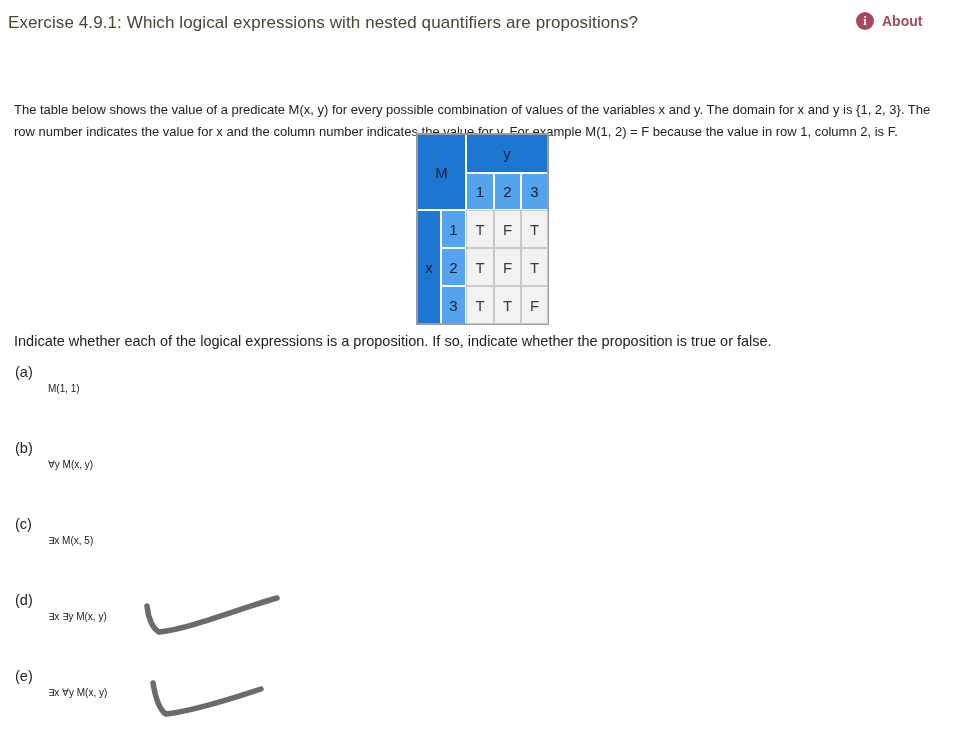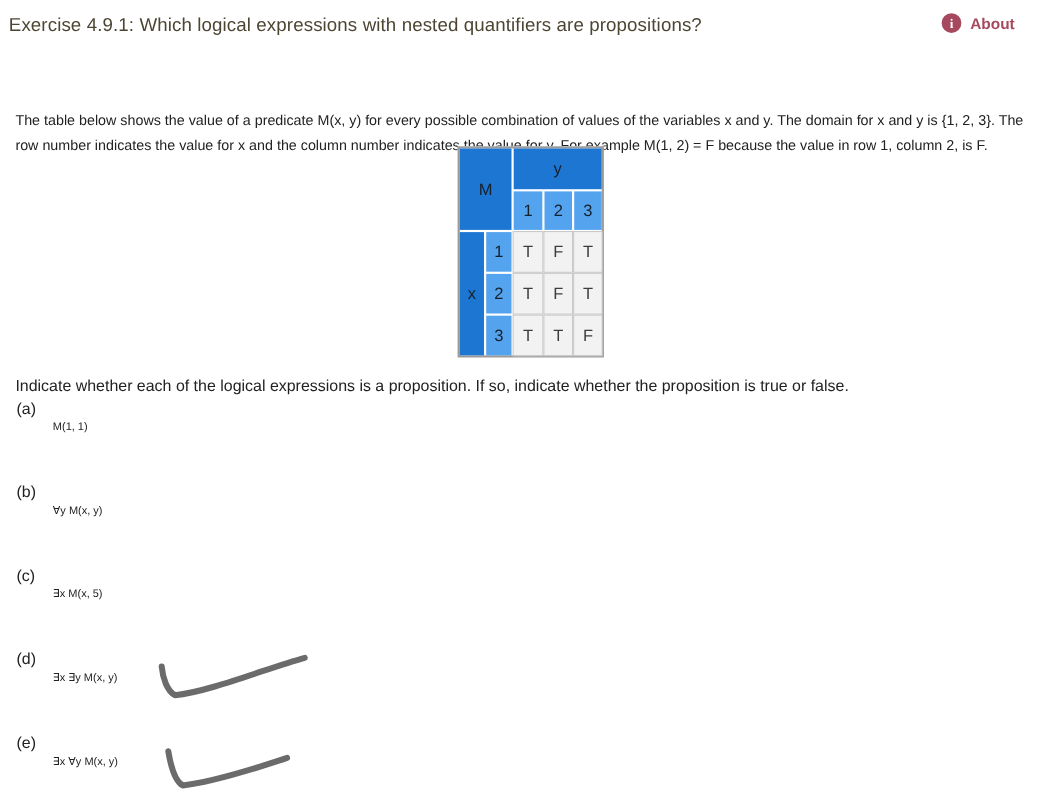--- a/index.html
+++ b/index.html
@@ -30,21 +30,21 @@
     gap:2px;border:2px solid #9b9b9b;background:#ffffff;}
   .ptable div{display:flex;align-items:center;justify-content:center;font-size:15px;}
   .c-m{grid-column:1/3;grid-row:1/3;background:var(--table-dark-blue);color:#15212c;}
   .c-y{grid-column:3/6;grid-row:1;background:var(--table-dark-blue);color:#15212c;}
   .c-colhead{background:var(--table-light-blue);color:#15212c;}
   .c-x{grid-column:1;grid-row:3/6;background:var(--table-dark-blue);color:#15212c;}
   .c-rowhead{grid-column:2;background:var(--table-light-blue);color:#15212c;}
   .c-data{background:var(--table-cell-bg);outline:1px solid #c9c9c9;color:#3d3d3d;}
 
   
-  .prompt{position:absolute;left:14px;top:333px;width:936px;font-size:14.5px;color:#222;margin-top:10px;}
+  .prompt{position:absolute;left:14px;top:333px;width:936px;font-size:14.5px;color:#222;}
   .items{position:absolute;left:15px;top:364px;width:930px;}
   .item{position:relative;height:76px;}
   .item-label{font-size:14.5px;color:#222;}
   .item-expr{position:absolute;left:33px;top:19px;font-size:10px;color:#222;}
   .checkmark{position:absolute;pointer-events:none;}
   .checkmark path{fill:none;stroke:var(--check-gray);stroke-width:5.5;stroke-linecap:round;stroke-linejoin:round;}
 </style>
 </head>
 <body>
 

